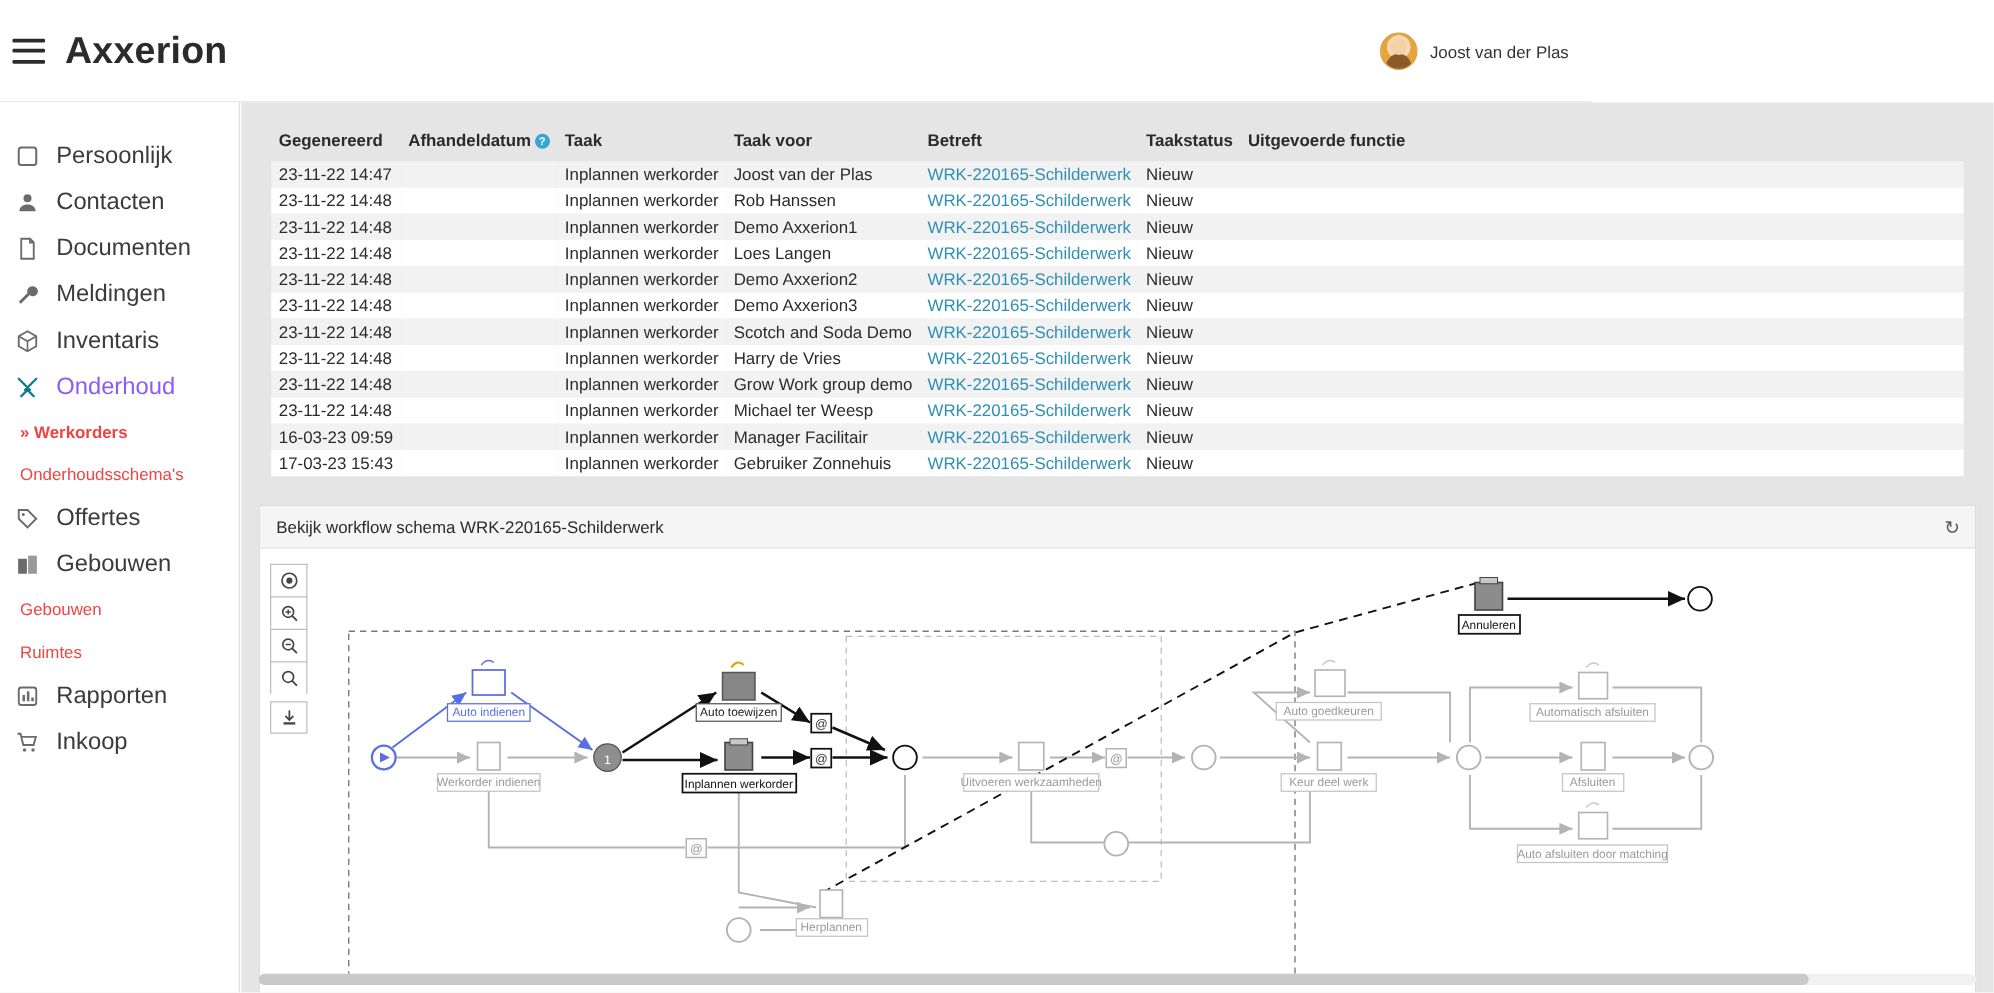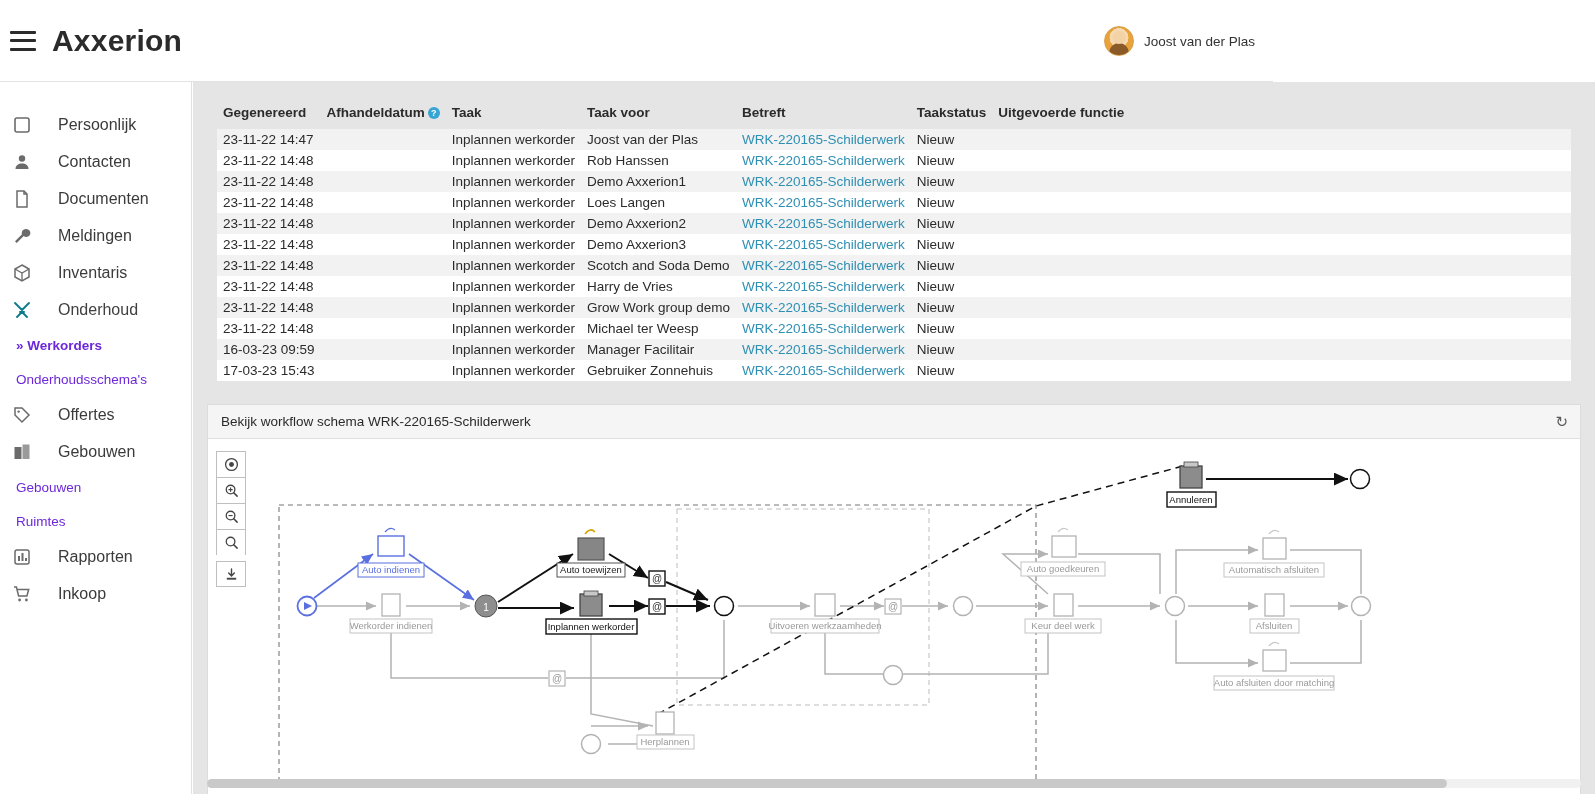--- a/index.html
+++ b/index.html
@@ -50,26 +50,26 @@
   .user-name { font-size: 13.5px; color: #333; }
 
   
   .sidebar {
     position: absolute; left: 0; top: 82px; width: 192px; height: 712px;
     background: #ffffff; border-right: 1px solid #e0e0e0;
     padding-top: 24px;
   }
   .nav-item {
     display: flex; align-items: center; height: 37px; padding-left: 12px;
-    font-size: 16px; color: #3b3b3b; cursor: pointer; gap: 26px;
-  }
-  .nav-item.active { color: #404040; font-weight: 400; }
+    font-size: 19px; color: #3b3b3b; cursor: pointer; gap: 13px;
+  }
+  .nav-item.active { color: #8b5cf6; font-weight: 400; }
   .nav-item .ic { width: 20px; height: 20px; display:inline-block; flex: 0 0 20px; }
   .nav-sub {
-    font-size: 13.5px; color: #6d28d9; height: 34px; display: flex;
+    font-size: 13.5px; color: #ef4444; height: 34px; display: flex;
     align-items: center; padding-left: 16px; cursor: pointer;
   }
   .nav-sub.bold { font-weight: 700; }
 
   
   .main {
     position: absolute; left: 193px; top: 82px; width: 1402px; height: 712px;
     background: #e5e5e5; overflow: hidden;
   }
 

